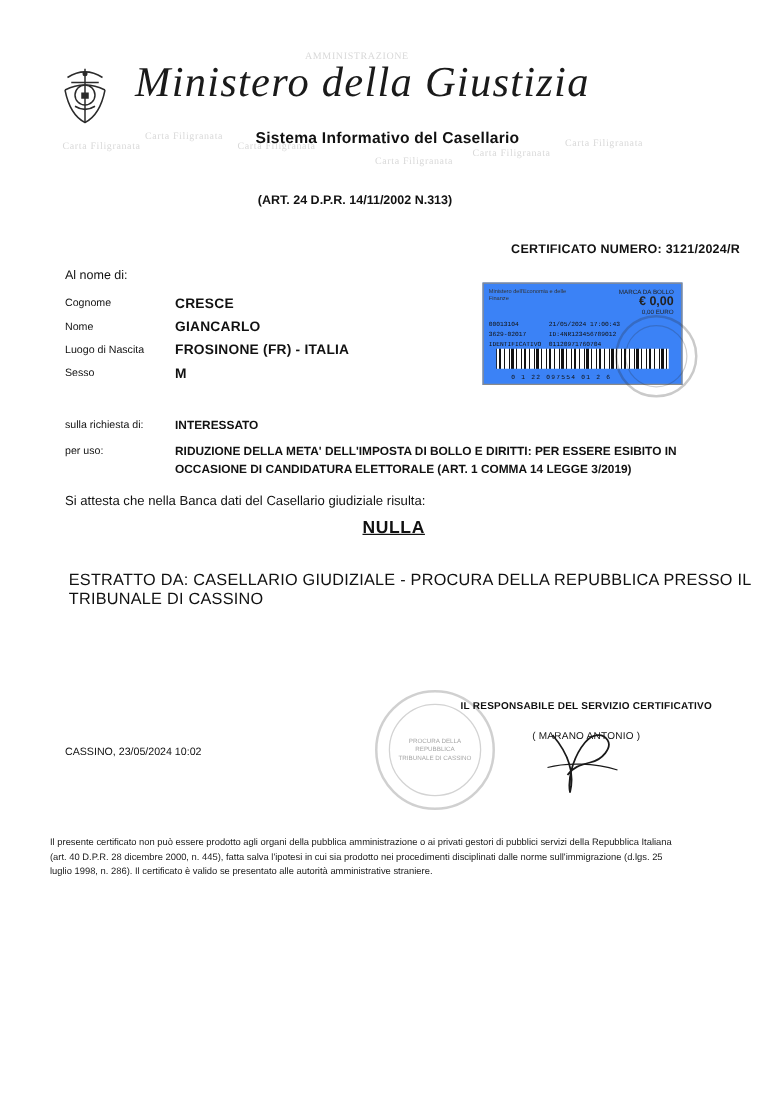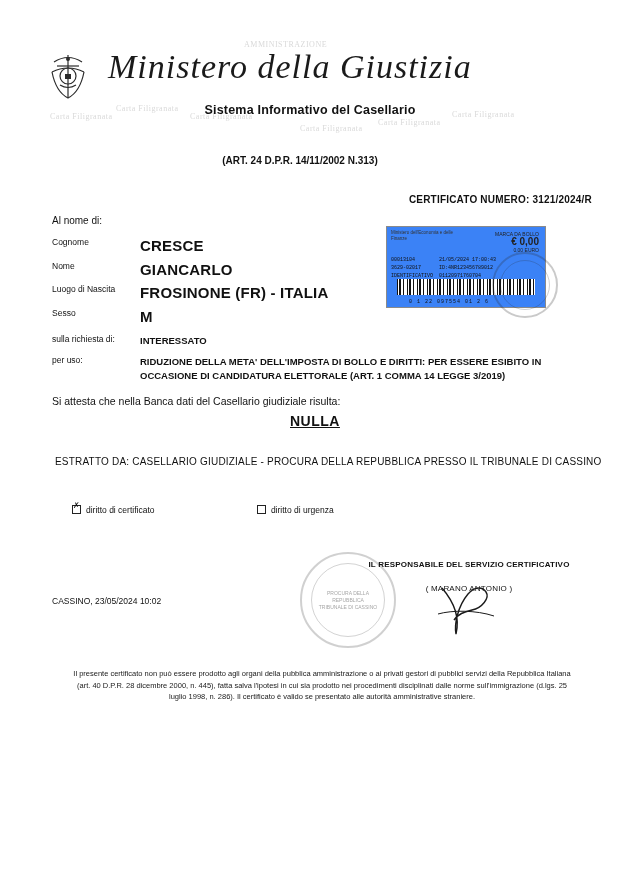--- a/index.html
+++ b/index.html
@@ -67,21 +67,21 @@
     top: 133px;
     left: 0;
     width: 620px;
     text-align: center;
     font-size: 13.5px;
     font-weight: bold;
   }
   .sub3 {
     position: absolute;
     top: 155px;
-    left: 16px;
+    left: 0;
     width: 568px;
     text-align: center;
     font-size: 10px;
     font-weight: bold;
   }
 
   .cert-number {
     position: absolute;
     right: 28px;
     top: 194px;
@@ -107,21 +107,21 @@
   .ident .row {
     display: flex;
     margin-bottom: 6.5px;
   }
   .ident .k {
     width: 88px;
     font-size: 8.5px;
     color: #111;
   }
   .ident .v {
-    font-size: 15px;
+    font-size: 11px;
     font-weight: bold;
     letter-spacing: 0.2px;
   }
 
   
   .bollo {
     position: absolute;
     left: 386px;
     top: 226px;
     width: 158px;
@@ -231,23 +231,22 @@
     top: 413px;
     font-size: 14px;
     font-weight: bold;
     text-decoration: underline;
     letter-spacing: 0.5px;
   }
   .estratto {
     position: absolute;
     left: 55px;
     top: 456px;
-    font-size: 10px;
+    font-size: 13px;
     letter-spacing: 0.2px;
-    text-align: center;
   }
 
   .pagamento {
     position: absolute;
     left: 52px;
     top: 489px;
     font-size: 9.5px;
     font-weight: bold;
   }
   .checkrow {
@@ -333,24 +332,24 @@
     align-items: center;
     justify-content: center;
     text-align: center;
     padding: 16px;
     box-sizing: border-box;
     line-height: 7px;
   }
 
   .footnote {
     position: absolute;
-    left: 68px;
+    left: 40px;
     top: 668px;
     width: 508px;
-    text-align: center;
+    text-align: left;
     font-size: 7.5px;
     line-height: 11.5px;
     color: #1a1a1a;
   }
 </style>
 </head>
 <body>
 
 <div class="page">
 
@@ -429,24 +428,20 @@
     <div class="line">
       <div class="k">per uso:</div>
       <div class="v" style="width:420px;">RIDUZIONE DELLA META' DELL'IMPOSTA DI BOLLO E DIRITTI: PER ESSERE ESIBITO IN OCCASIONE DI CANDIDATURA ELETTORALE (ART. 1 COMMA 14 LEGGE 3/2019)</div>
     </div>
   </div>
 
   <div class="attesta">Si attesta che nella Banca dati del Casellario giudiziale risulta:</div>
   <div class="nulla">NULLA</div>
   <div class="estratto">ESTRATTO DA: CASELLARIO GIUDIZIALE - PROCURA DELLA REPUBBLICA PRESSO IL TRIBUNALE DI CASSINO</div>
 
-  <div class="checkrow">
-    <span><span class="chk checked"></span><span>diritto di certificato</span></span>
-    <span class="chk-item-2"><span class="chk"></span><span>diritto di urgenza</span></span>
-  </div>
 
   <div class="place-date">CASSINO, 23/05/2024 10:02</div>
 
   <div class="office-stamp">
     <div class="txt">PROCURA DELLA REPUBBLICA TRIBUNALE DI CASSINO</div>
   </div>
 
   <div class="resp">
     <div>IL RESPONSABILE DEL SERVIZIO CERTIFICATIVO</div>
     <div class="name">( MARANO ANTONIO )</div>

